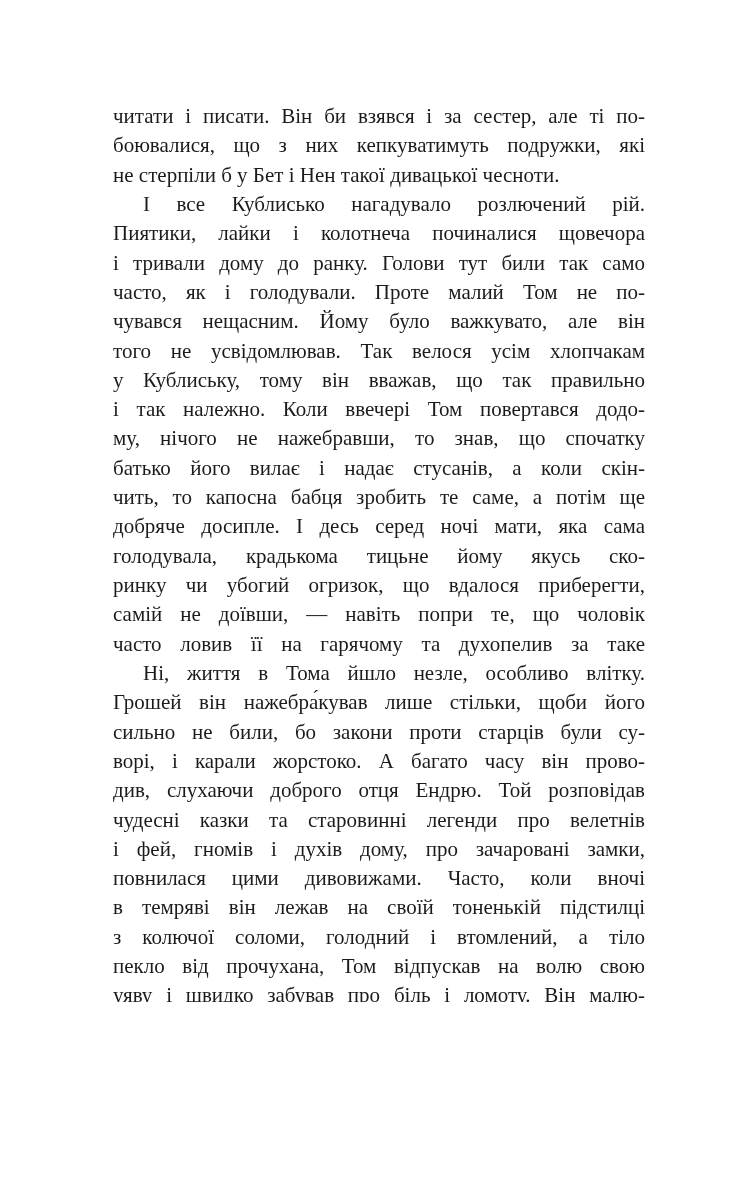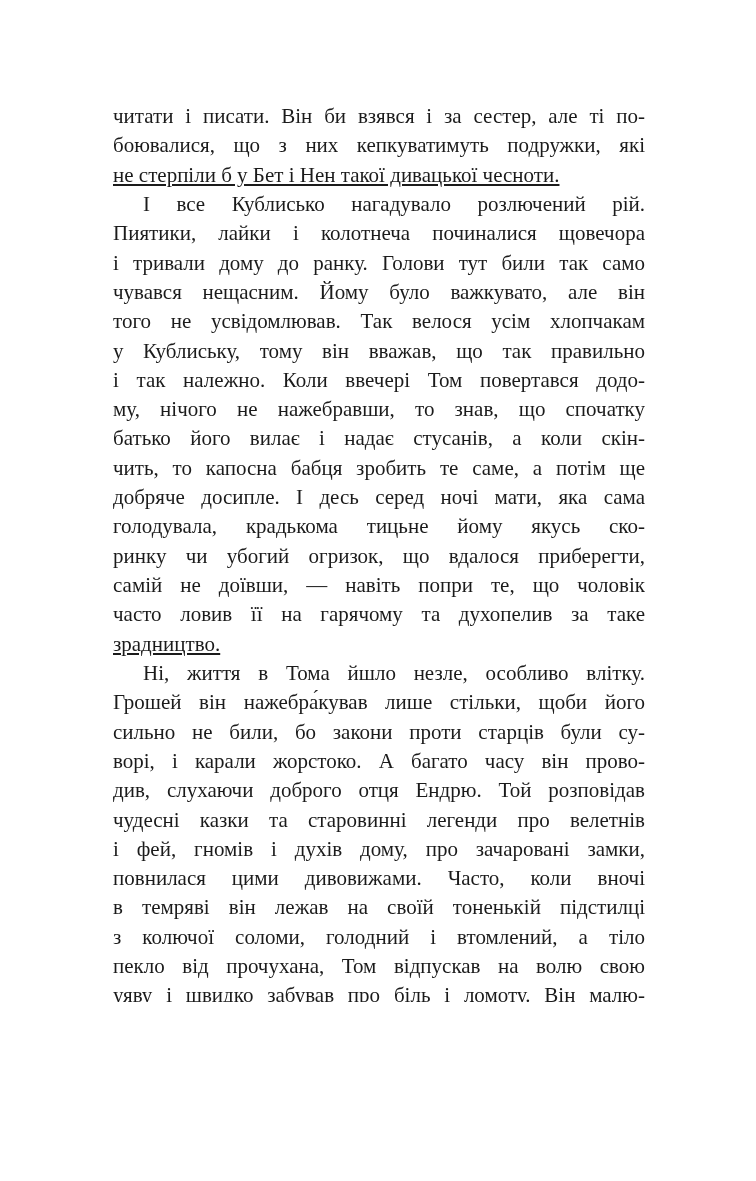--- a/index.html
+++ b/index.html
@@ -27,21 +27,20 @@
     color: #1b1b1b;
     text-align: justify;
     text-align-last: justify;
     white-space: normal;
   }
   .line.indent {
     text-indent: 30px;
   }
   .line.flush {
     text-align-last: left;
-    text-decoration: underline;
   }
   .page-number {
     position: absolute;
     top: 1108px;
     left: 0;
     width: 756px;
     text-align: left;
     font-family: "Liberation Serif", serif;
     font-size: 21px;
     font-stretch: condensed;
@@ -53,33 +52,33 @@
 <body>
 
 <div class="page">
   <div class="text-block">
       <div class="line">читати і писати. Він би взявся і за сестер, але ті по-</div>
       <div class="line">боювалися, що з них кепкуватимуть подружки, які</div>
       <div class="line flush">не стерпіли б у Бет і Нен такої дивацької чесноти.</div>
       <div class="line indent">І все Кублисько нагадувало розлючений рій.</div>
       <div class="line">Пиятики, лайки і колотнеча починалися щовечора</div>
       <div class="line">і тривали дому до ранку. Голови тут били так само</div>
+      <div class="line">часто, як і голодували. Проте малий Том не по-</div>
       <div class="line">чувався нещасним. Йому було важкувато, але він</div>
       <div class="line">того не усвідомлював. Так велося усім хлопчакам</div>
       <div class="line">у Кублиську, тому він вважав, що так правильно</div>
       <div class="line">і так належно. Коли ввечері Том повертався додо-</div>
       <div class="line">му, нічого не нажебравши, то знав, що спочатку</div>
       <div class="line">батько його вилає і надає стусанів, а коли скін-</div>
       <div class="line">чить, то капосна бабця зробить те саме, а потім ще</div>
       <div class="line">добряче досипле. І десь серед ночі мати, яка сама</div>
       <div class="line">голодувала, крадькома тицьне йому якусь ско-</div>
       <div class="line">ринку чи убогий огризок, що вдалося приберегти,</div>
       <div class="line">самій не доївши, — навіть попри те, що чоловік</div>
       <div class="line">часто ловив її на гарячому та духопелив за таке</div>
-      <div class="line flush">зрадництво.</div>
       <div class="line indent">Ні, життя в Тома йшло незле, особливо влітку.</div>
       <div class="line">Грошей він нажебра́кував лише стільки, щоби його</div>
       <div class="line">сильно не били, бо закони проти старців були су-</div>
       <div class="line">ворі, і карали жорстоко. А багато часу він прово-</div>
       <div class="line">див, слухаючи доброго отця Ендрю. Той розповідав</div>
       <div class="line">чудесні казки та старовинні легенди про велетнів</div>
       <div class="line">і фей, гномів і духів дому, про зачаровані замки,</div>
       <div class="line">повнилася цими дивовижами. Часто, коли вночі</div>
       <div class="line">в темряві він лежав на своїй тоненькій підстилці</div>
       <div class="line">з колючої соломи, голодний і втомлений, а тіло</div>

